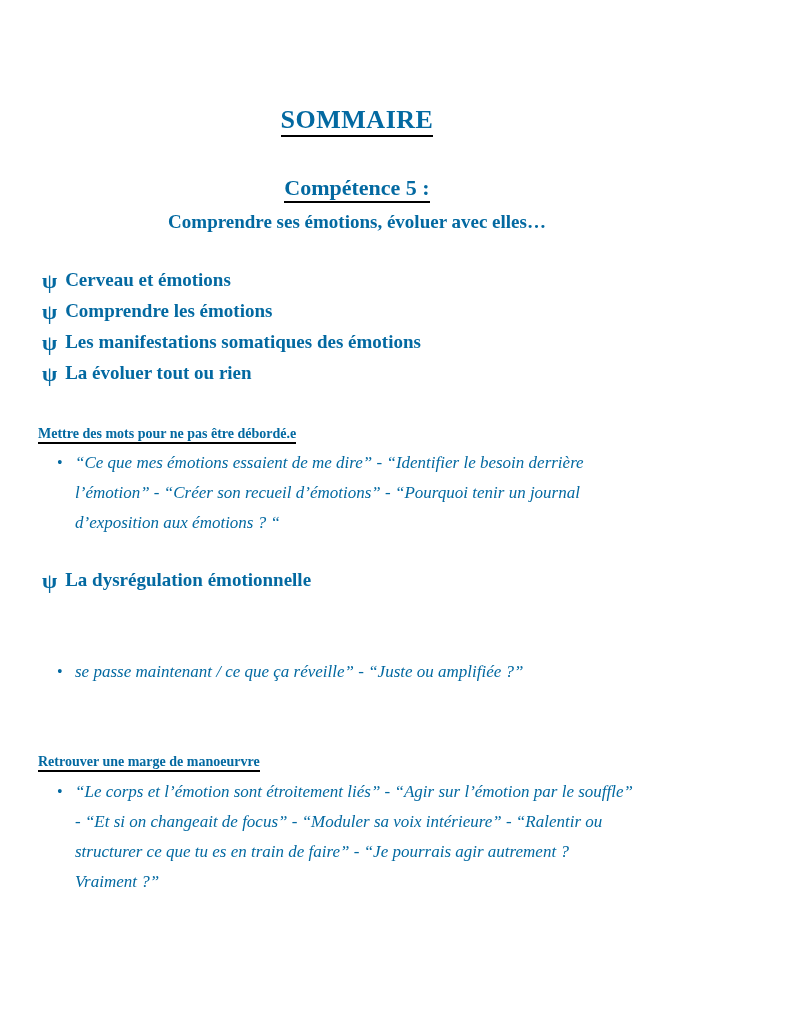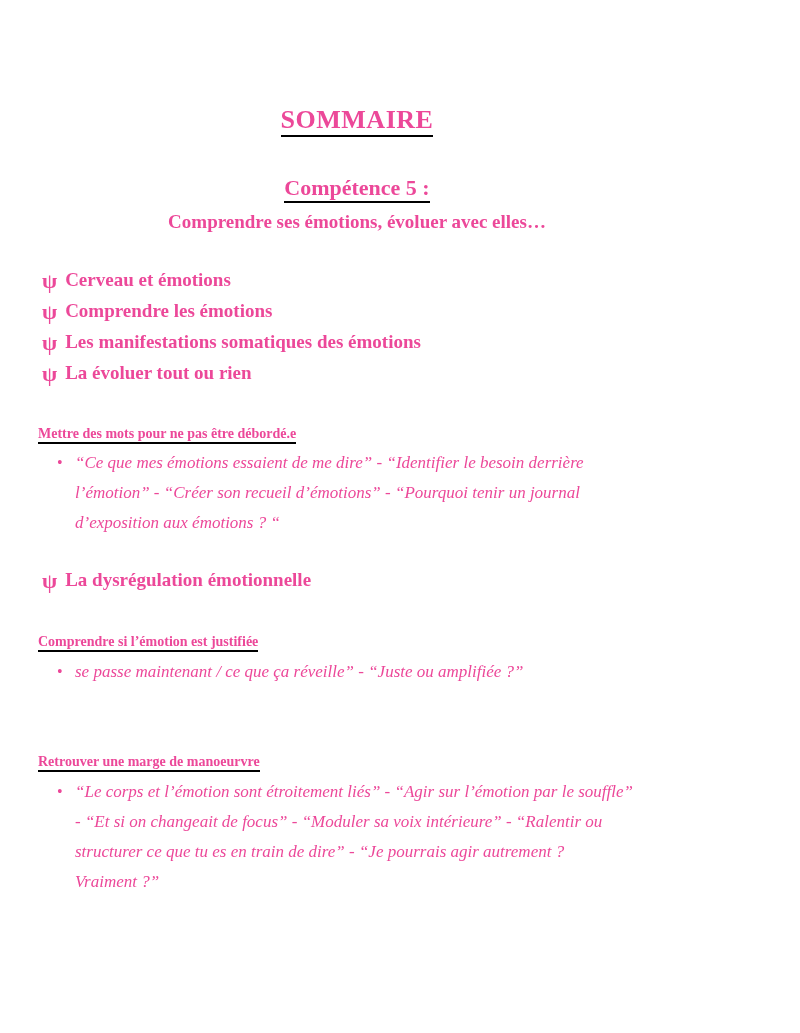--- a/index.html
+++ b/index.html
@@ -5,21 +5,21 @@
   html, body {
     margin: 0;
     padding: 0;
     background: #ffffff;
   }
   .page {
     position: relative;
     width: 800px;
     height: 1033px;
     background: #ffffff;
-    color: #ec4899;
+    color: #0369a1;
     font-family: "Liberation Serif", serif;
     overflow: hidden;
   }
   .abs {
     position: absolute;
     left: 38px;
     width: 638px;
   }
   .center { text-align: center; }
 
@@ -151,38 +151,35 @@
       <div class="bullet-line">d’exposition aux émotions ? “</div>
     </div>
   </div>
 
   <div class="abs psi-single pos-psi-dys">
     <div class="psi-item">
       <span class="psi">ψ</span><span>La dysrégulation émotionnelle</span>
     </div>
   </div>
 
-  <div class="abs sec-heading pos-h2">
-    <span class="u-head">Comprendre si l’émotion est justifiée</span>
-  </div>
 
   <div class="abs bullet-block pos-b2">
     <span class="bullet-marker">•</span>
     <div class="bullet-lines">
       <div class="bullet-line">se passe maintenant / ce que ça réveille” - “Juste ou amplifiée ?”</div>
     </div>
   </div>
 
   <div class="abs sec-heading pos-h3">
     <span class="u-head">Retrouver une marge de manoeurvre</span>
   </div>
 
   <div class="abs bullet-block pos-b3">
     <span class="bullet-marker">•</span>
     <div class="bullet-lines">
       <div class="bullet-line">“Le corps et l’émotion sont étroitement liés” - “Agir sur l’émotion par le souffle”</div>
       <div class="bullet-line">- “Et si on changeait de focus” - “Moduler sa voix intérieure” - “Ralentir ou</div>
-      <div class="bullet-line">structurer ce que tu es en train de dire” - “Je pourrais agir autrement ?</div>
+      <div class="bullet-line">structurer ce que tu es en train de faire” - “Je pourrais agir autrement ?</div>
       <div class="bullet-line">Vraiment ?”</div>
     </div>
   </div>
 
 </div>
 
 </body></html>

